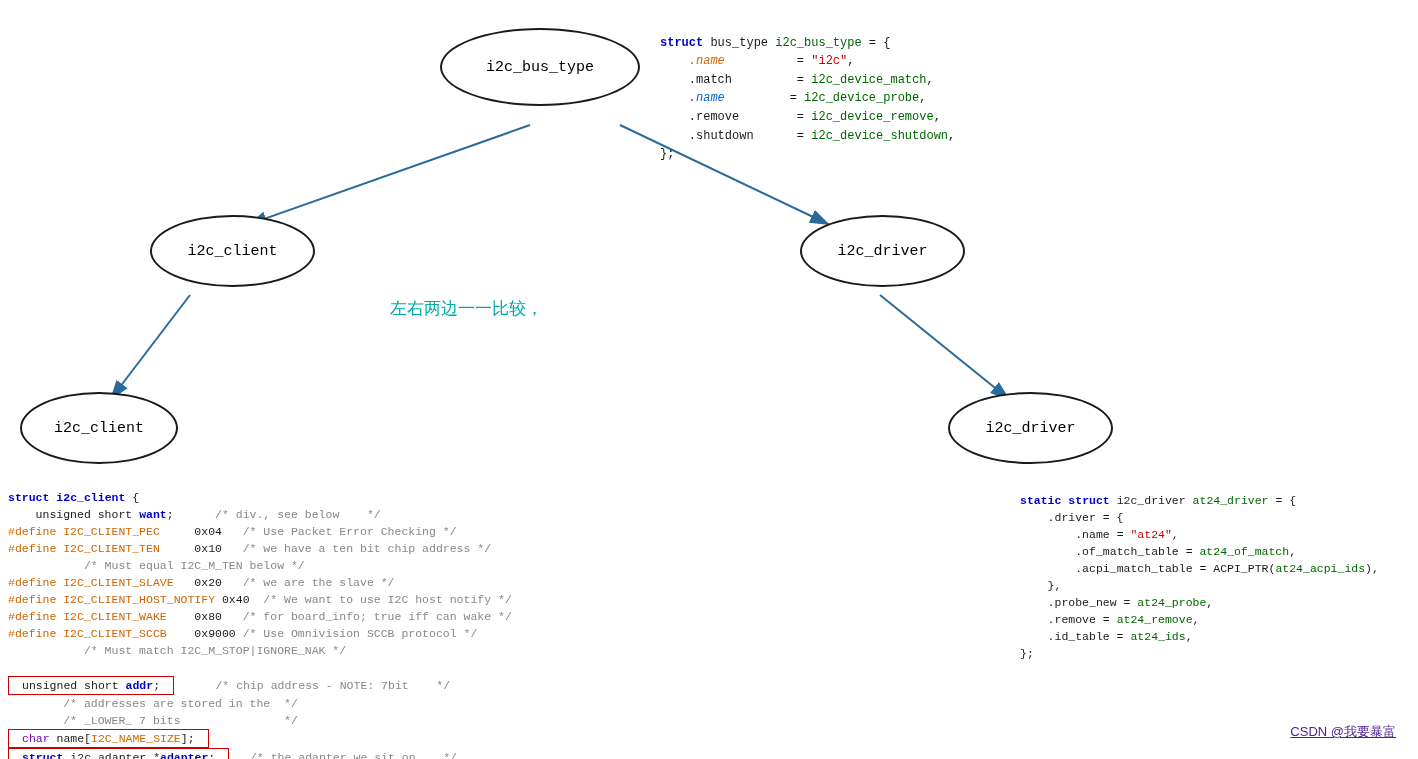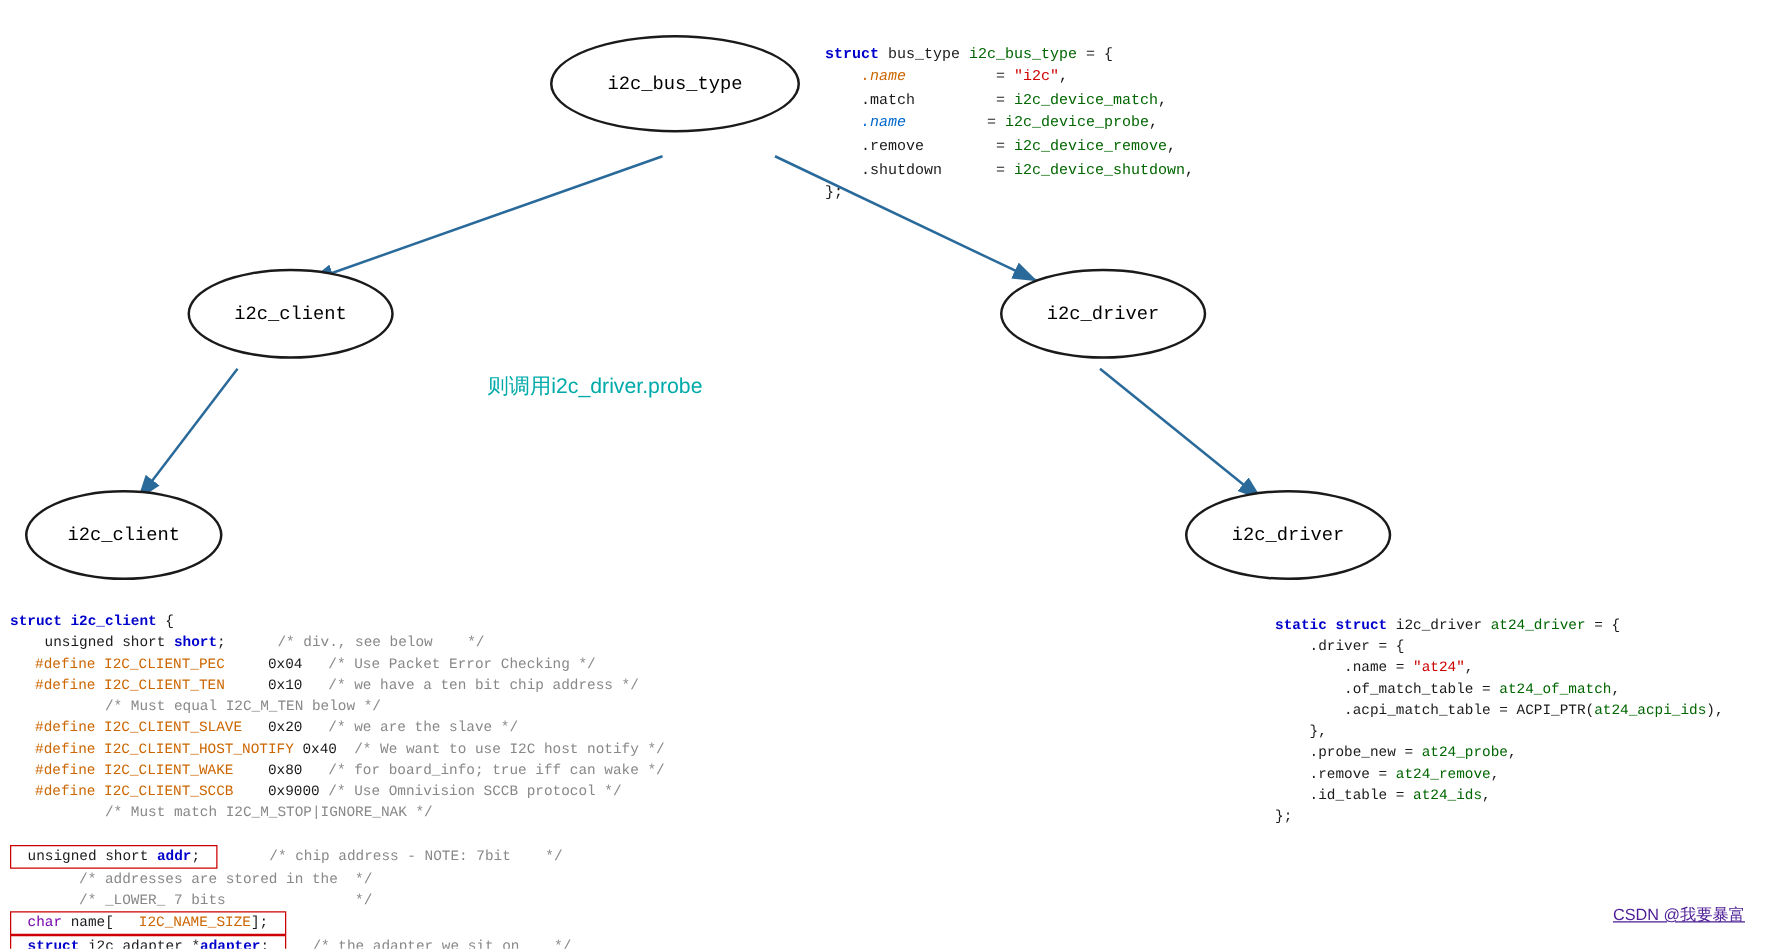--- a/index.html
+++ b/index.html
@@ -49,21 +49,21 @@
     }
 
     
     .kw { color: #0000cc; font-weight: bold; text-align: center; }
     .kw2 { color: #7700aa; }
     .field { color: #cc6600; font-style: italic; }
     .field2 { color: #0066cc; font-style: italic; }
     .str { color: #cc0000; }
     .val { color: #006600; }
     .comment { color: #888888; }
-    .macro { color: #cc6600; margin-left: 20px; }
+    .macro { color: #cc6600; }
     .normal { color: #1a1a1a; }
     .highlight-box {
       display: inline-block;
       border: 1.5px solid #cc0000;
       padding: 0 13px;
     }
 
     
     .annotation {
       position: absolute;
@@ -127,26 +127,26 @@
 <span class="kw">struct</span><span class="normal"> bus_type </span><span class="val">i2c_bus_type</span><span class="normal"> = {</span>
     <span class="field">.name</span><span class="normal">          = </span><span class="str">"i2c"</span><span class="normal">,</span>
     <span class="normal">.match         = </span><span class="val">i2c_device_match</span><span class="normal">,</span>
     <span class="field2">.name</span><span class="normal">         = </span><span class="val">i2c_device_probe</span><span class="normal">,</span>
     <span class="normal">.remove        = </span><span class="val">i2c_device_remove</span><span class="normal">,</span>
     <span class="normal">.shutdown      = </span><span class="val">i2c_device_shutdown</span><span class="normal">,</span>
 <span class="normal">};</span>
 </div>
 
 <div class="annotation" style="left:390px; top:295px;">
-  <div>则调用i2c_driver.probe</div>
+  <div>左右两边一一比较，</div>
 </div>
 
 <div class="code-block" style="top:472px; left:8px; font-size:11.5px; line-height:1.48;">
 <span class="kw">struct</span><span class="normal"> </span><span class="kw">i2c_client</span><span class="normal"> {</span>
-    <span class="normal">unsigned short </span><span class="kw">short</span><span class="normal">;      </span><span class="comment">/* div., see below    */</span>
+    <span class="normal">unsigned short </span><span class="kw">want</span><span class="normal">;      </span><span class="comment">/* div., see below    */</span>
 <span class="macro">#define I2C_CLIENT_PEC</span><span class="normal">     0x04   </span><span class="comment">/* Use Packet Error Checking */</span>
 <span class="macro">#define I2C_CLIENT_TEN</span><span class="normal">     0x10   </span><span class="comment">/* we have a ten bit chip address */</span>
 <span class="comment">           /* Must equal I2C_M_TEN below */</span>
 <span class="macro">#define I2C_CLIENT_SLAVE</span><span class="normal">   0x20   </span><span class="comment">/* we are the slave */</span>
 <span class="macro">#define I2C_CLIENT_HOST_NOTIFY</span><span class="normal"> 0x40  </span><span class="comment">/* We want to use I2C host notify */</span>
 <span class="macro">#define I2C_CLIENT_WAKE</span><span class="normal">    0x80   </span><span class="comment">/* for board_info; true iff can wake */</span>
 <span class="macro">#define I2C_CLIENT_SCCB</span><span class="normal">    0x9000 </span><span class="comment">/* Use Omnivision SCCB protocol */</span>
 <span class="comment">           /* Must match I2C_M_STOP|IGNORE_NAK */</span>
 
 <span class="highlight-box"><span class="normal">unsigned short </span><span class="kw">addr</span><span class="normal">;</span></span><span class="comment">      /* chip address - NOTE: 7bit    */</span>

